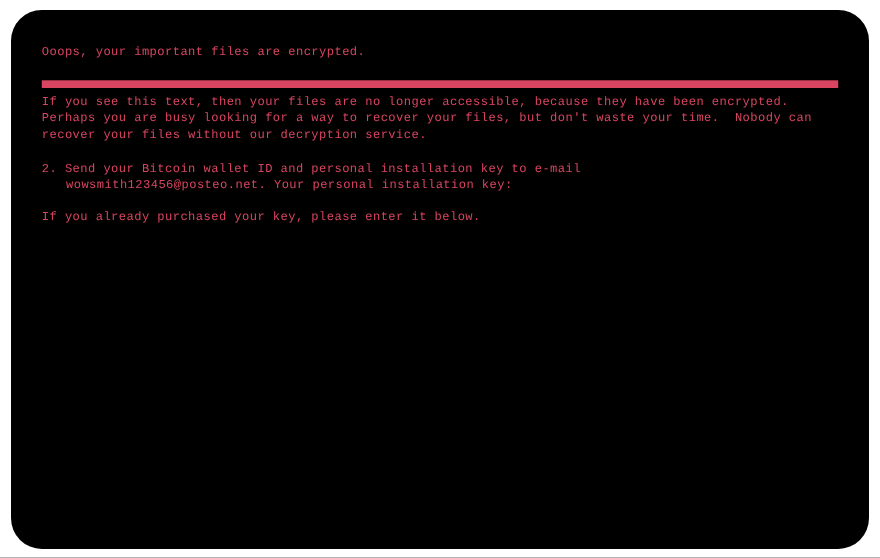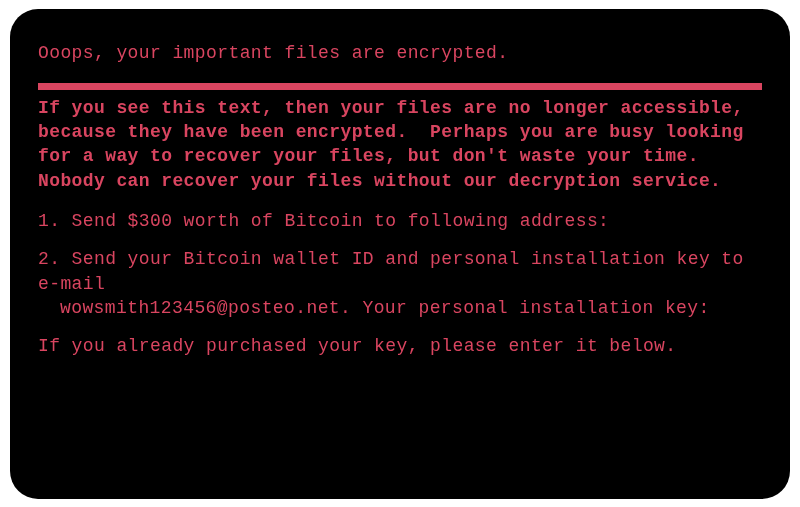--- a/index.html
+++ b/index.html
@@ -16,38 +16,37 @@
       justify-content: center;
       font-family: 'Courier New', Courier, monospace;
     }
     .screen {
       background: #000;
       width: 780px;
       height: 490px;
       border-radius: 28px;
       padding: 32px 28px 20px 28px;
       color: #d94560;
-      font-size: 18px;
+      font-size: 11px;
       line-height: 1.35;
       letter-spacing: 0.4px;
       overflow: hidden;
     }
     .title {
       margin-bottom: 12px;
     }
     .divider {
       background: #d94560;
       height: 7px;
       width: 100%;
       margin-bottom: 6px;
     }
     .para {
       margin-bottom: 16px;
       white-space: pre-wrap;
-      font-weight: bold;
     }
     .instr-title {
       margin-bottom: 14px;
     }
     .step-line {
       margin-bottom: 14px;
     }
     .indent {
       padding-left: 22px;
       margin-bottom: 16px;
@@ -72,17 +71,16 @@
     .spacer-small { height: 6px; }
   </style>
 </head>
 <body>
 
 <div class="screen">
   <div class="title">Ooops, your important files are encrypted.</div>
   <div class="spacer-small"></div>
   <div class="divider"></div>
   <div class="para">If you see this text, then your files are no longer accessible, because they have been encrypted.  Perhaps you are busy looking for a way to recover your files, but don't waste your time.  Nobody can recover your files without our decryption service.</div>
-  <div class="step-line">1. Send $300 worth of Bitcoin to following address:</div>
   <div>2. Send your Bitcoin wallet ID and personal installation key to e-mail</div>
   <div class="indent" style="margin-bottom:14px;">wowsmith123456@posteo.net. Your personal installation key:</div>
   <div class="purchased">If you already purchased your key, please enter it below.</div>
 </div>
 
 </body></html>

